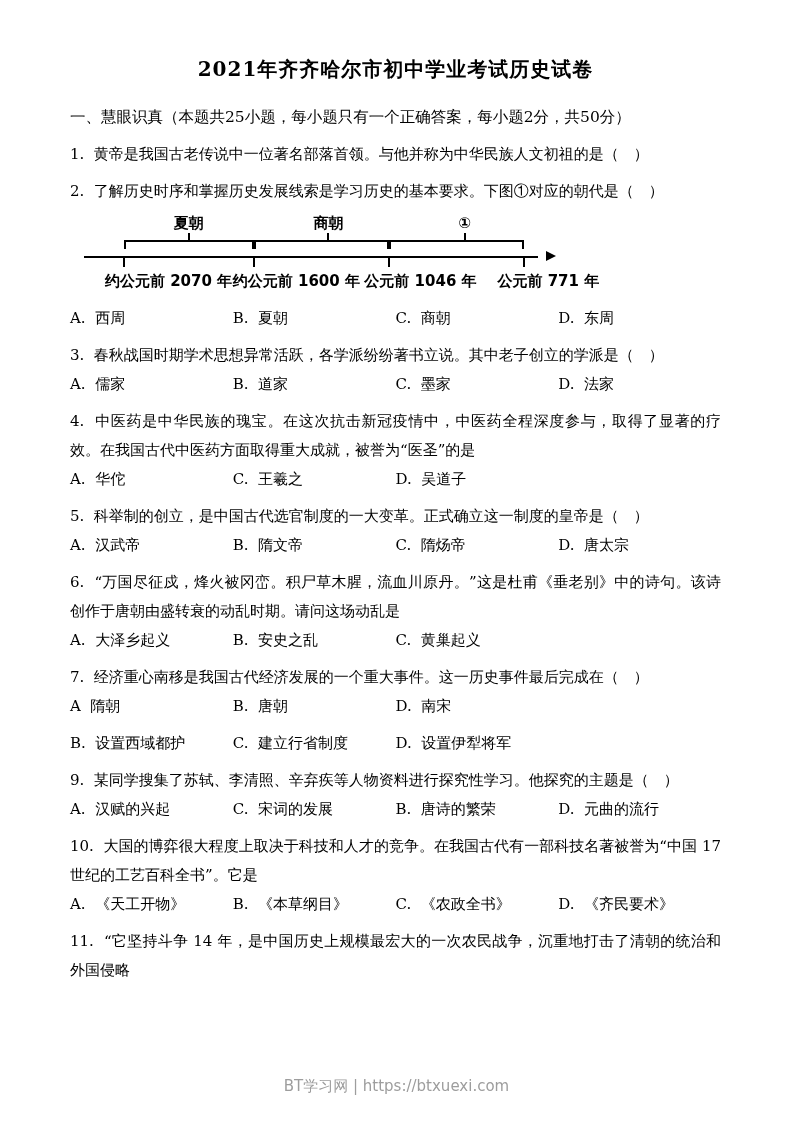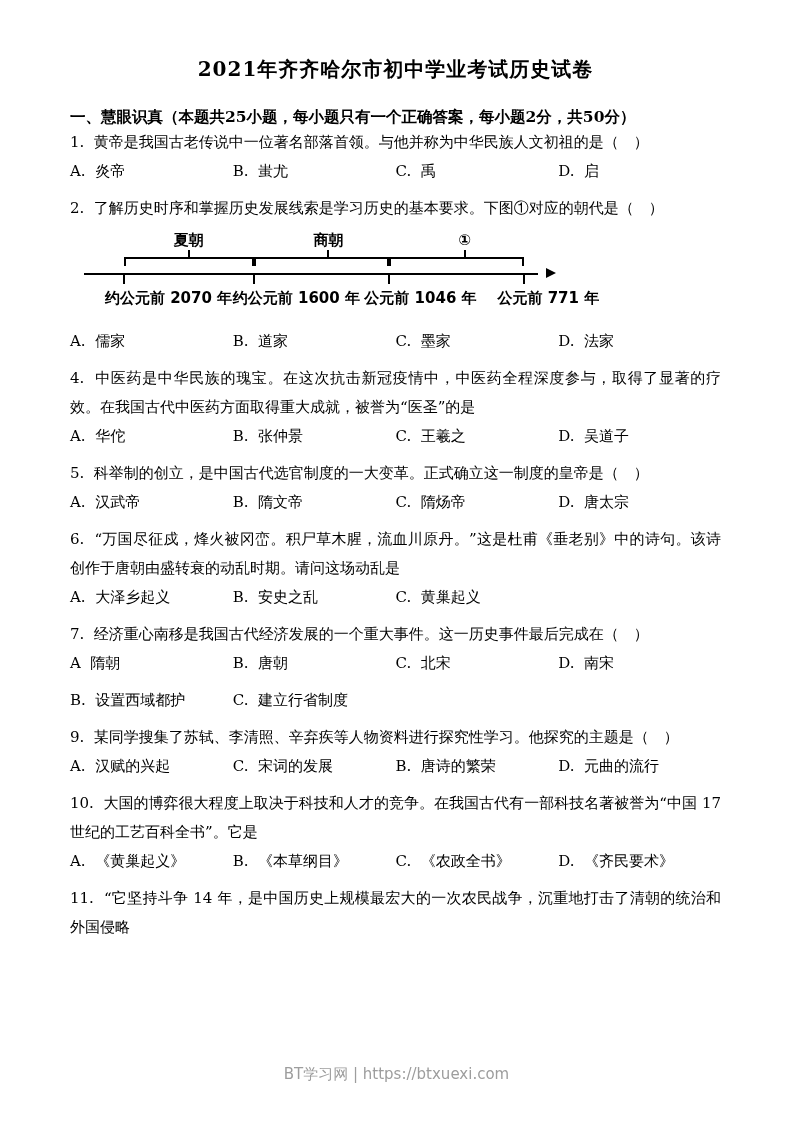--- a/index.html
+++ b/index.html
@@ -15,21 +15,22 @@
   }
   .title {
     text-align:center;
     font-size:20px;
     font-weight:bold;
     margin-bottom:24px;
     letter-spacing:1px;
   }
   .section-header {
     font-size:15.5px;
-    font-weight:bold;
+    font-weight:normal;
+    margin-bottom:12px;
   }
   .question { margin-bottom:8px; font-size:15px; }
   .q-text {
     line-height:29px;
     text-align:justify;
     white-space:pre-wrap;
   }
   .options {
     display:grid;
     grid-template-columns:25% 25% 25% 25%;
@@ -61,44 +62,38 @@
     border-left:10px solid #000;
     border-top:5px solid transparent;
     border-bottom:5px solid transparent;
   }
   .tl-tick  { position:absolute; top:44px; width:2px; height:9px; background:#000; transform:translateX(-50%); }
   .tl-date  { position:absolute; top:58px; transform:translateX(-50%); white-space:nowrap;padding-left:45px; }
   
   .footer {
     position:absolute;
     left:0; right:0;
-    bottom:38px;
+    bottom:26px;
     text-align:center;
     color:#9d9d9d;
     font-size:15px;
     font-family:"DejaVu Sans","Liberation Sans",sans-serif;
   }
 </style>
 </head>
 <body>
 
 <div class="page">
 
   <h1 class="title">2021年齐齐哈尔市初中学业考试历史试卷</h1>
 
   <div class="section-header">一、慧眼识真（本题共25小题，每小题只有一个正确答案，每小题2分，共50分）</div>
 
   <div class="question">
     <div class="q-text">1.  黄帝是我国古老传说中一位著名部落首领。与他并称为中华民族人文初祖的是（　）</div>
-    <div class="options">
-      <span>A.  炎帝</span>
-      <span>B.  蚩尤</span>
-      <span>C.  禹</span>
-      <span>D.  启</span>
-    </div>
   </div>
 
   <div class="question">
     <div class="q-text">2.  了解历史时序和掌握历史发展线索是学习历史的基本要求。下图①对应的朝代是（　）</div>
 
     <div class="timeline">
       <div class="tl-label" style="left:22.3%">夏朝</div>
       <div class="tl-label" style="left:52%">商朝</div>
       <div class="tl-label" style="left:81%">①</div>
 
@@ -117,36 +112,42 @@
       <div class="tl-tick" style="left:36.2%"></div>
       <div class="tl-tick" style="left:64.9%"></div>
       <div class="tl-tick" style="left:93.6%"></div>
 
       <div class="tl-date" style="left:13.2%">约公元前 2070 年</div>
       <div class="tl-date" style="left:40.4%">约公元前 1600 年</div>
       <div class="tl-date" style="left:66.8%">公元前 1046 年</div>
       <div class="tl-date" style="left:94%">公元前 771 年</div>
     </div>
 
-  </div>
-
-  <div class="question">
+    <div class="options">
+      <span>A.  西周</span>
+      <span>B.  夏朝</span>
+      <span>C.  商朝</span>
+      <span>D.  东周</span>
+    </div>
+  </div>
+
+  <div class="question">
+    <div class="q-text">3.  春秋战国时期学术思想异常活跃，各学派纷纷著书立说。其中老子创立的学派是（　）</div>
     <div class="options">
       <span>A.  儒家</span>
       <span>B.  道家</span>
       <span>C.  墨家</span>
       <span>D.  法家</span>
     </div>
   </div>
 
   <div class="question">
     <div class="q-text">4.  中医药是中华民族的瑰宝。在这次抗击新冠疫情中，中医药全程深度参与，取得了显著的疗效。在我国古代中医药方面取得重大成就，被誉为“医圣”的是</div>
     <div class="options">
       <span>A.  华佗</span>
-      <span>B.  张仲景</span>
       <span>C.  王羲之</span>
       <span>D.  吴道子</span>
     </div>
   </div>
 
   <div class="question">
     <div class="q-text">5.  科举制的创立，是中国古代选官制度的一大变革。正式确立这一制度的皇帝是（　）</div>
     <div class="options">
       <span>A.  汉武帝</span>
       <span>B.  隋文帝</span>
@@ -162,46 +163,46 @@
       <span>B.  安史之乱</span>
       <span>C.  黄巢起义</span>
     </div>
   </div>
 
   <div class="question">
     <div class="q-text">7.  经济重心南移是我国古代经济发展的一个重大事件。这一历史事件最后完成在（　）</div>
     <div class="options">
       <span>A  隋朝</span>
       <span>B.  唐朝</span>
-      <span>C.  北宋</span>
       <span>D.  南宋</span>
     </div>
   </div>
 
   <div class="question">
     <div class="options">
       <span>B.  设置西域都护</span>
       <span>C.  建立行省制度</span>
+      <span>D.  设置伊犁将军</span>
     </div>
   </div>
 
   <div class="question">
     <div class="q-text">9.  某同学搜集了苏轼、李清照、辛弃疾等人物资料进行探究性学习。他探究的主题是（　）</div>
     <div class="options">
       <span>A.  汉赋的兴起</span>
       <span>C.  宋词的发展</span>
       <span>B.  唐诗的繁荣</span>
       <span>D.  元曲的流行</span>
     </div>
   </div>
 
   <div class="question">
     <div class="q-text">10.  大国的博弈很大程度上取决于科技和人才的竞争。在我国古代有一部科技名著被誉为“中国 17 世纪的工艺百科全书”。它是</div>
     <div class="options">
-      <span>A.  《黄巢起义》</span>
+      <span>A.  《天工开物》</span>
       <span>B.  《本草纲目》</span>
       <span>C.  《农政全书》</span>
       <span>D.  《齐民要术》</span>
     </div>
   </div>
 
   <div class="question">
     <div class="q-text">11.  “它坚持斗争 14 年，是中国历史上规模最宏大的一次农民战争，沉重地打击了清朝的统治和外国侵略</div>
   </div>
 

